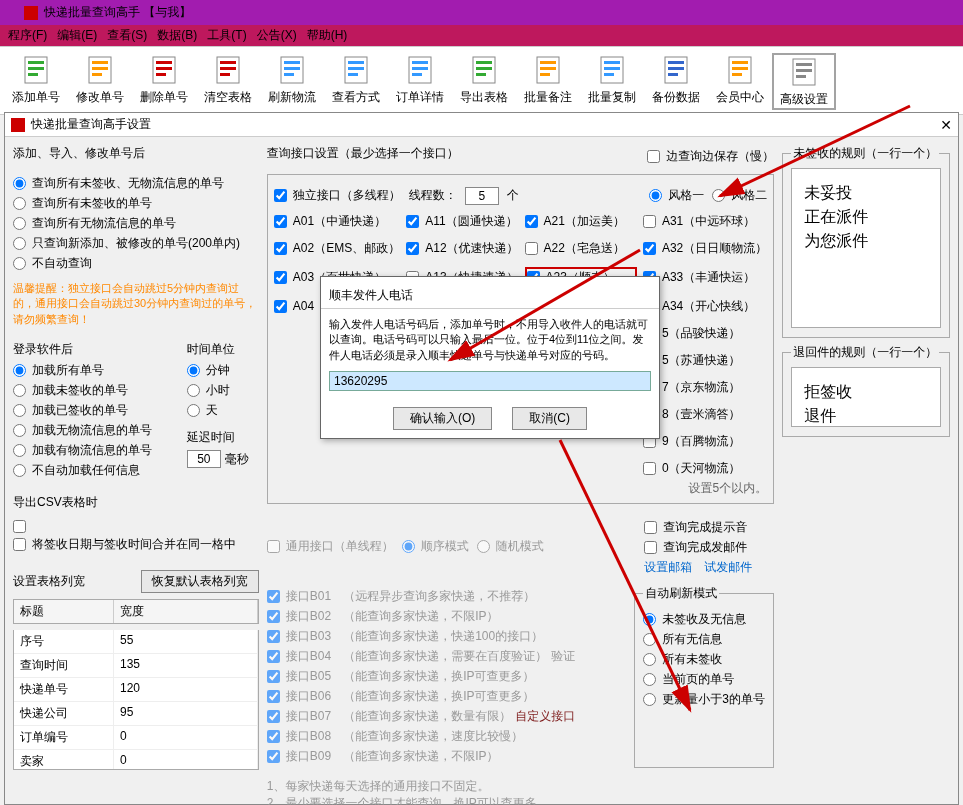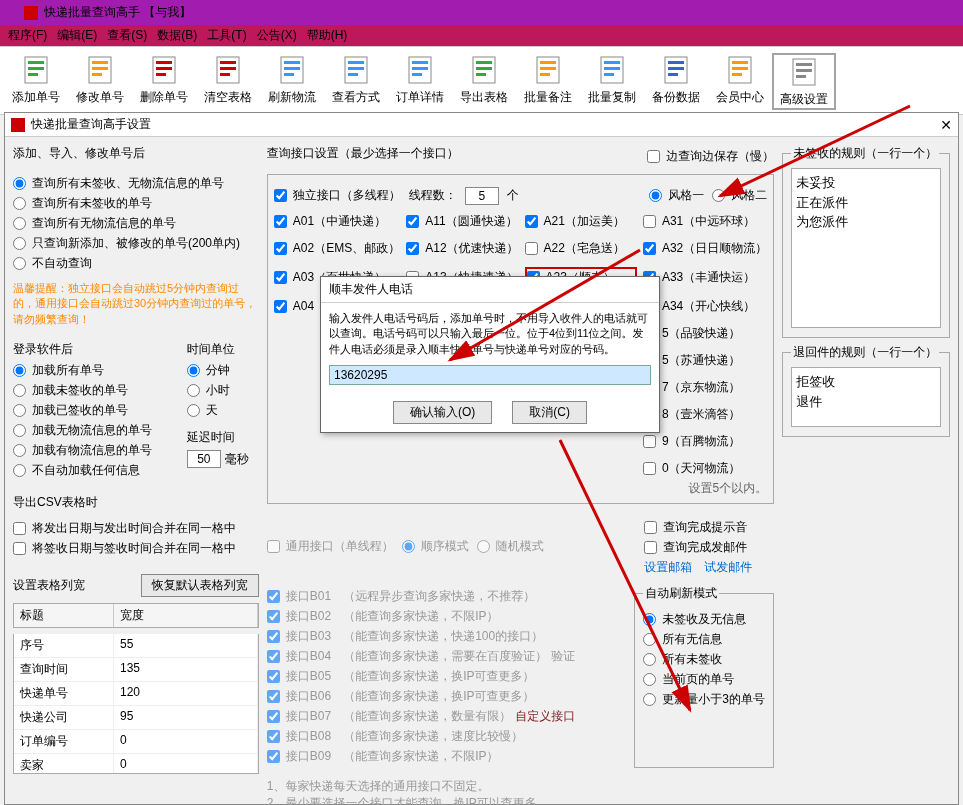--- a/index.html
+++ b/index.html
@@ -41,34 +41,34 @@
 .trow { display: flex; }
 .trow > div { padding: 3px 6px; border-right: 1px solid #eee; border-bottom: 1px solid #eee; }
 .c1 { width: 100px; } .c2 { flex: 1; }
 
 .mid-top { border: 1px solid #aaa; padding: 6px; }
 .line { display: flex; align-items: center; gap: 8px; flex-wrap: wrap; margin: 3px 0; }
 .cgrid { display: grid; grid-template-columns: repeat(4, 1fr); gap: 4px 6px; }
 .cgrid .opt { white-space: nowrap; }
 
 .dialog { position: absolute; top: 276px; left: 320px; width: 340px; background: #fff; border: 1px solid #666; box-shadow: 2px 2px 6px rgba(0,0,0,.3); z-index: 10; }
-.dialog-title { padding: 4px 8px; border-bottom: 1px solid #ccc; }
+.dialog-title { padding: 4px 8px; border-bottom: 1px solid #ccc; margin-top: 6px; }
 .dialog-body { padding: 8px; }
 .dialog-body .hint { font-size: 11px; line-height: 1.4; margin-bottom: 8px; }
 .dialog-body input[type=text] { width: 100%; padding: 2px 4px; border: 1px solid #7a9; background: #cde8ff; }
 .dialog-body input[type=text]::selection { background: #3390ff; color: #fff; }
 .dialog-btns { display: flex; justify-content: center; gap: 20px; padding: 8px; }
 .dialog-btns button { padding: 2px 16px; border: 1px solid #888; background: #e8e8e8; cursor: pointer; }
 
 .faded { color: #999; }
 .faded input { opacity: .6; }
 .btn { padding: 2px 10px; border: 1px solid #888; background: #e8e8e8; cursor: pointer; }
 .linkish { color: #06c; cursor: pointer; }
 .red { color: #7f1d1d; }
-textarea.rules { width: 100%; height: 160px; border: 1px solid #aaa; padding: 4px; resize: none; font-size: 13px; line-height: 1.5; white-space: pre; overflow: auto; }
+textarea.rules { width: 100%; height: 160px; border: 1px solid #aaa; padding: 12px; resize: none; font-size: 16px; line-height: 1.5; white-space: pre; overflow: auto; }
 textarea.rules.short { height: 60px; }
 
 .numbox { width: 34px; text-align: center; border: 1px solid #888; padding: 1px; }
 
 .arrow-svg { position: absolute; pointer-events: none; z-index: 20; }
 </style>
 </head>
 <body>
 
 <div class="titlebar">
@@ -294,21 +294,20 @@
             <input type="text" class="numbox" value="50" style="">
             <span>毫秒</span>
           </div>
         </div>
       </div>
 
       <div style="margin-top:6px;">导出CSV表格时</div>
       <div id="csvopts">
           <label class="opt">
             <input type="checkbox" style="">
-            <span>将发出日期与发出时间合并在同一格中</span>
           </label>
           <label class="opt">
             <input type="checkbox" style="">
             <span>将签收日期与签收时间合并在同一格中</span>
           </label>
         </div>
 
       <div style="display:flex;align-items:center;justify-content:space-between;margin-top:8px;">
         <span>设置表格列宽</span>
         <button class="btn">恢复默认表格列宽</button>

